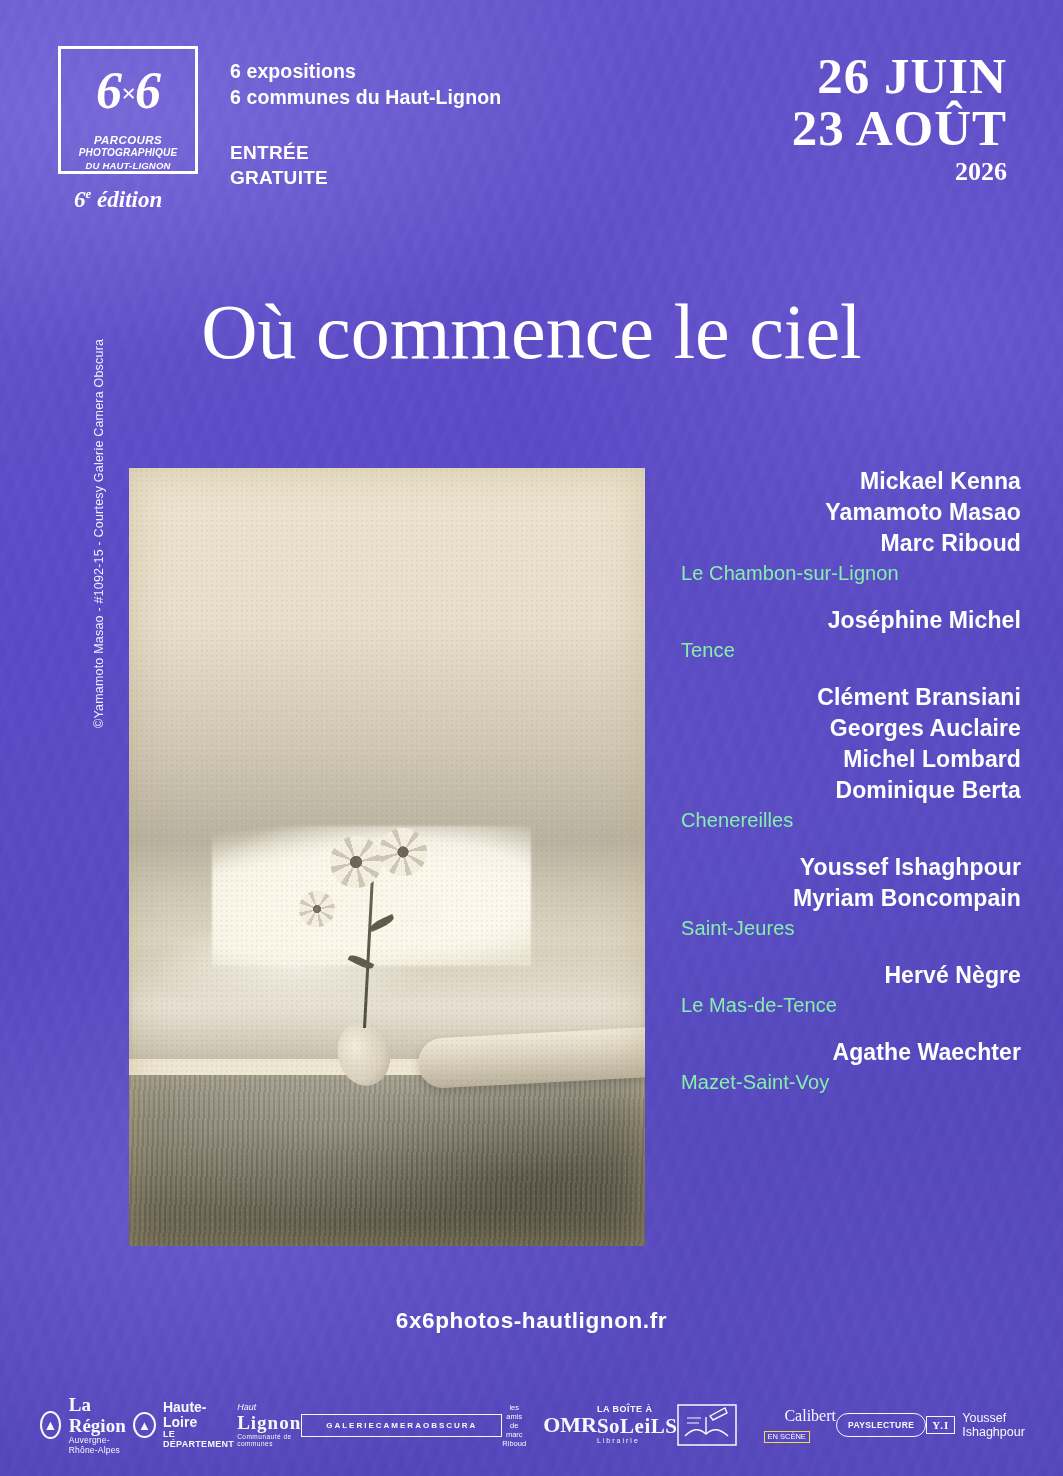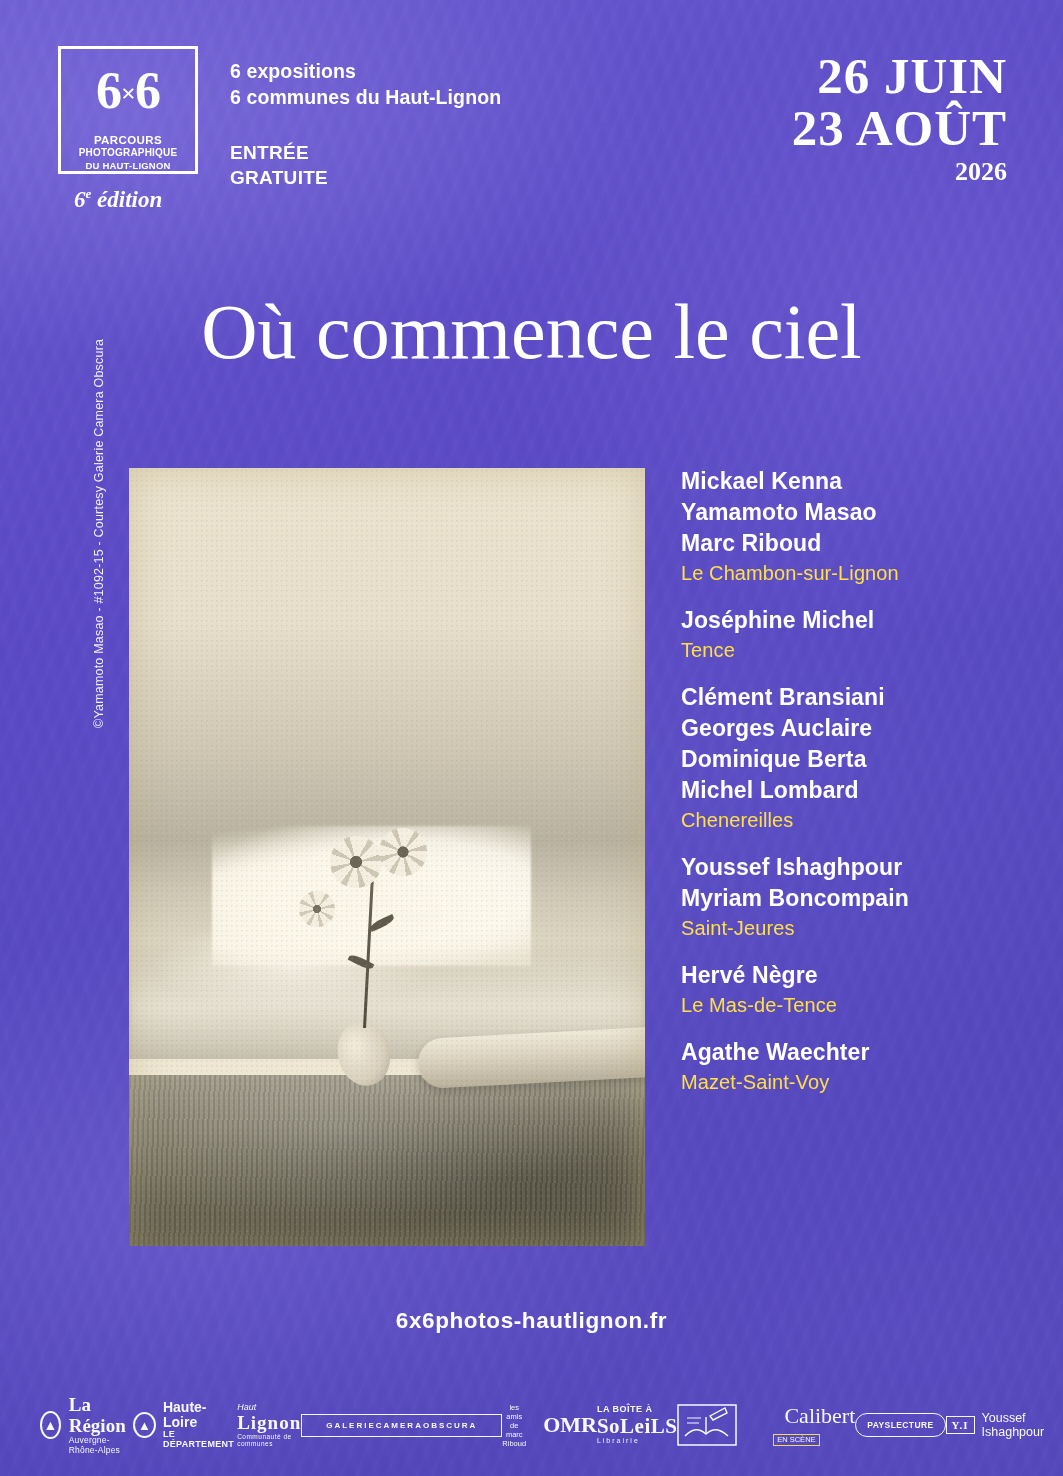--- a/index.html
+++ b/index.html
@@ -38,20 +38,21 @@
   
   .header { position: absolute; top: 46px; left: 58px; right: 56px; height: 200px; }
 
   .logo-block { position: absolute; left: 0; top: 0; width: 160px; }
   .logo-box {
     width: 140px; height: 128px;
     border: 3px solid #fff;
     position: relative;
     display: flex; flex-direction: column; align-items: center; justify-content: flex-start;
     padding-top: 18px;
+    font-style: italic;
   }
   .logo-6x6 {
     font-family: "Liberation Serif", serif;
     font-weight: 700;
     font-size: 52px;
     line-height: 48px;
     letter-spacing: -1px;
   }
   .logo-6x6 .x { font-size: 26px; vertical-align: 6px; }
   .logo-rule { width: 94px; height: 2px; background: #fff; margin: 10px 0 6px; }
@@ -199,25 +200,25 @@
     font-size: 12.5px;
     letter-spacing: .2px;
     white-space: nowrap;
     color: #f2efff;
   }
 
   
   .artists { position: absolute; left: 681px; top: 466px; width: 340px; }
   .grp { margin-bottom: 18px; }
   .grp .name {
-    font-size: 23px; font-weight: 800; line-height: 31px; letter-spacing: .1px;
+    font-size: 23px; font-weight: 800; line-height: 31px; letter-spacing: .1px; text-align: right;
   }
   .grp .place {
     font-size: 20px; font-weight: 400; line-height: 28px; letter-spacing: .1px;
-    color: #fde047;
+    color: #86efac;
   }
 
   
   .url {
     position: absolute; left: 0; right: 0; top: 1308px;
     text-align: center;
     font-size: 22.5px; font-weight: 700; letter-spacing: .6px;
   }
 
   
@@ -257,21 +258,21 @@
   .pl-omr { display: flex; align-items: center; }
   .pl-omr .left { font-size: 7.5px; line-height: 9px; text-align: center; margin-right: 17px; }
   .pl-omr .big { font-size: 22px; font-weight: 700; font-family: "Liberation Serif", serif; }
 
   .pl-boite .t1 { font-size: 9px; font-weight: 700; letter-spacing: .5px; }
   .pl-boite .t2 { font-size: 21px; font-weight: 700; font-family: "Liberation Serif", serif; letter-spacing: .5px; text-align: center; }
   .pl-boite .t3 { font-size: 7px; letter-spacing: 2px; }
 
   .pl-amis svg { display: block; }
 
-  .pl-calibert .t1 { font-size: 22px; font-family: "Liberation Serif", serif; margin-left: 47px; }
+  .pl-calibert .t1 { font-size: 16px; font-family: "Liberation Serif", serif; margin-left: 47px; }
   .pl-calibert .t2 { font-size: 7.5px; font-weight: 400; border: 1px solid #fde047; padding: 1px 3px; display: inline-block; }
 
   .pl-pays {
     border: 1.5px solid #fff; border-radius: 22px; padding: 6px 11px;
     font-size: 8.5px; font-weight: 700; line-height: 10px; text-align: center; letter-spacing: .4px;
   }
 
   .pl-youssef .yi {
     border: 1.5px solid #fff; padding: 2px 5px; font-size: 11px; font-weight: 700;
     font-family: "Liberation Serif", serif; margin-right: 7px; letter-spacing: 1px;
@@ -357,22 +358,22 @@
     </div>
 
     <div class="grp">
       <div class="name">Joséphine Michel</div>
       <div class="place">Tence</div>
     </div>
 
     <div class="grp">
       <div class="name">Clément Bransiani</div>
       <div class="name">Georges Auclaire</div>
+      <div class="name">Michel Lombard</div>
       <div class="name">Dominique Berta</div>
-      <div class="name">Michel Lombard</div>
       <div class="place">Chenereilles</div>
     </div>
 
     <div class="grp">
       <div class="name">Youssef Ishaghpour</div>
       <div class="name">Myriam Boncompain</div>
       <div class="place">Saint-Jeures</div>
     </div>
 
     <div class="grp">

